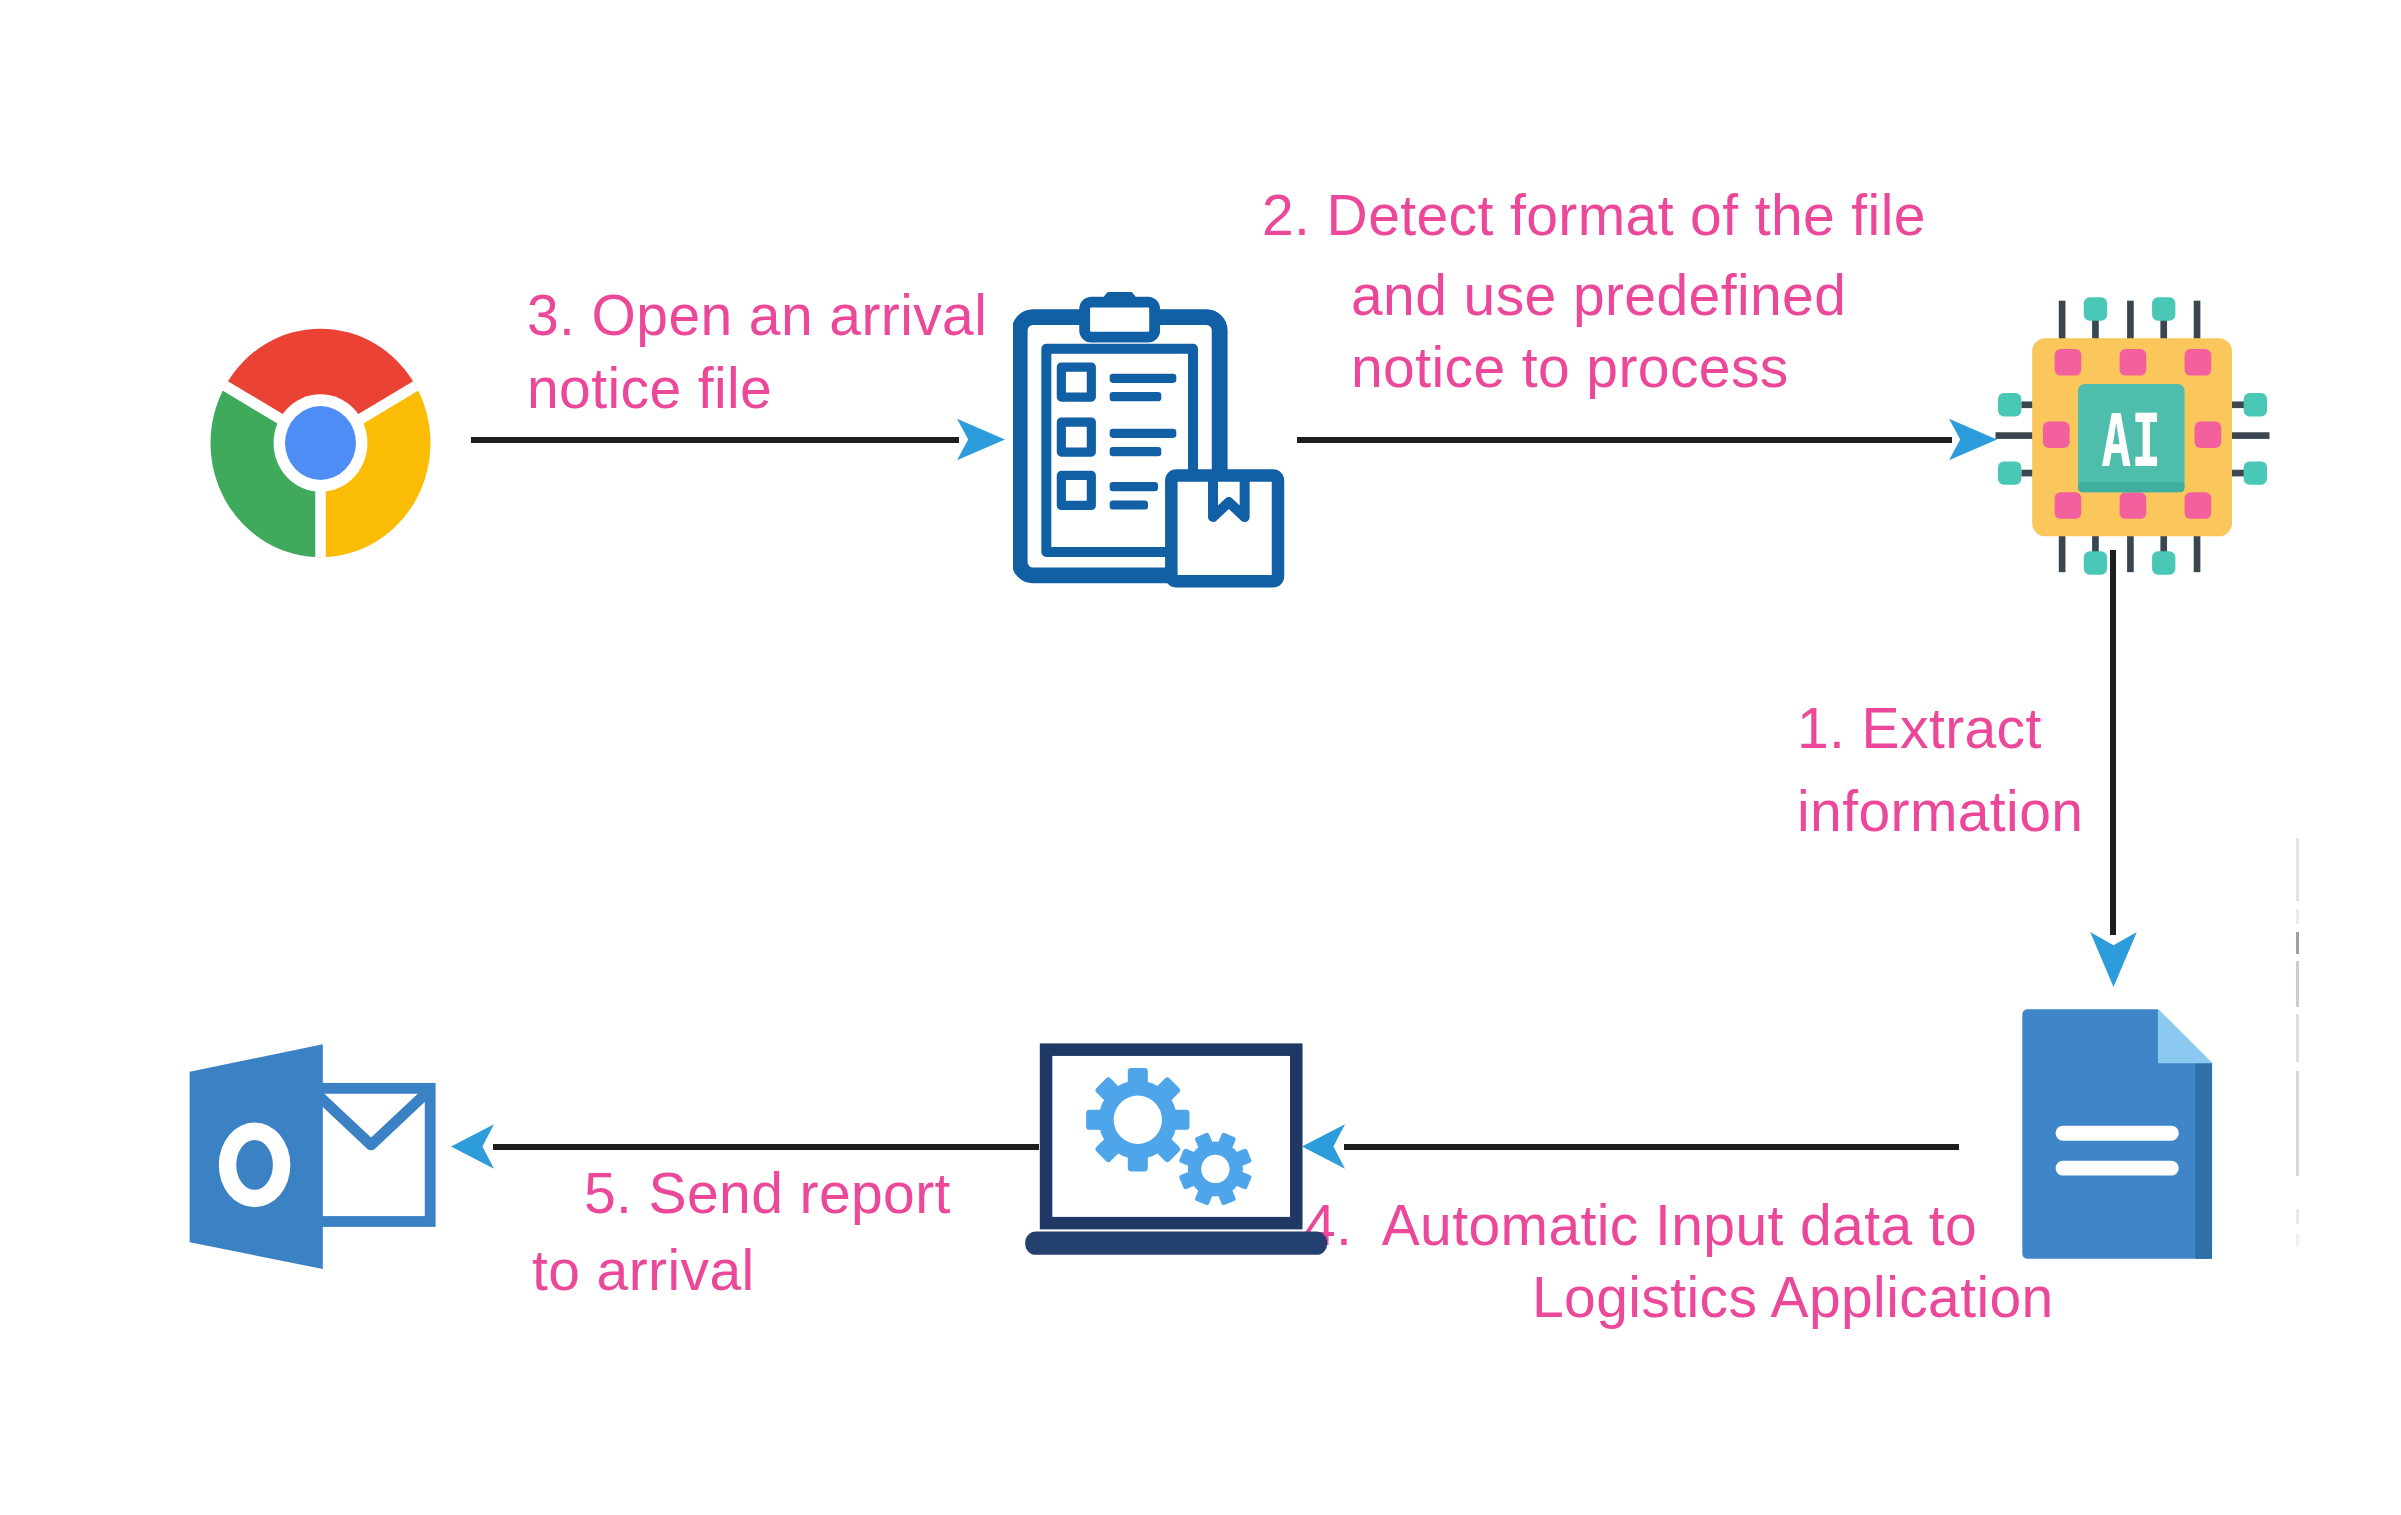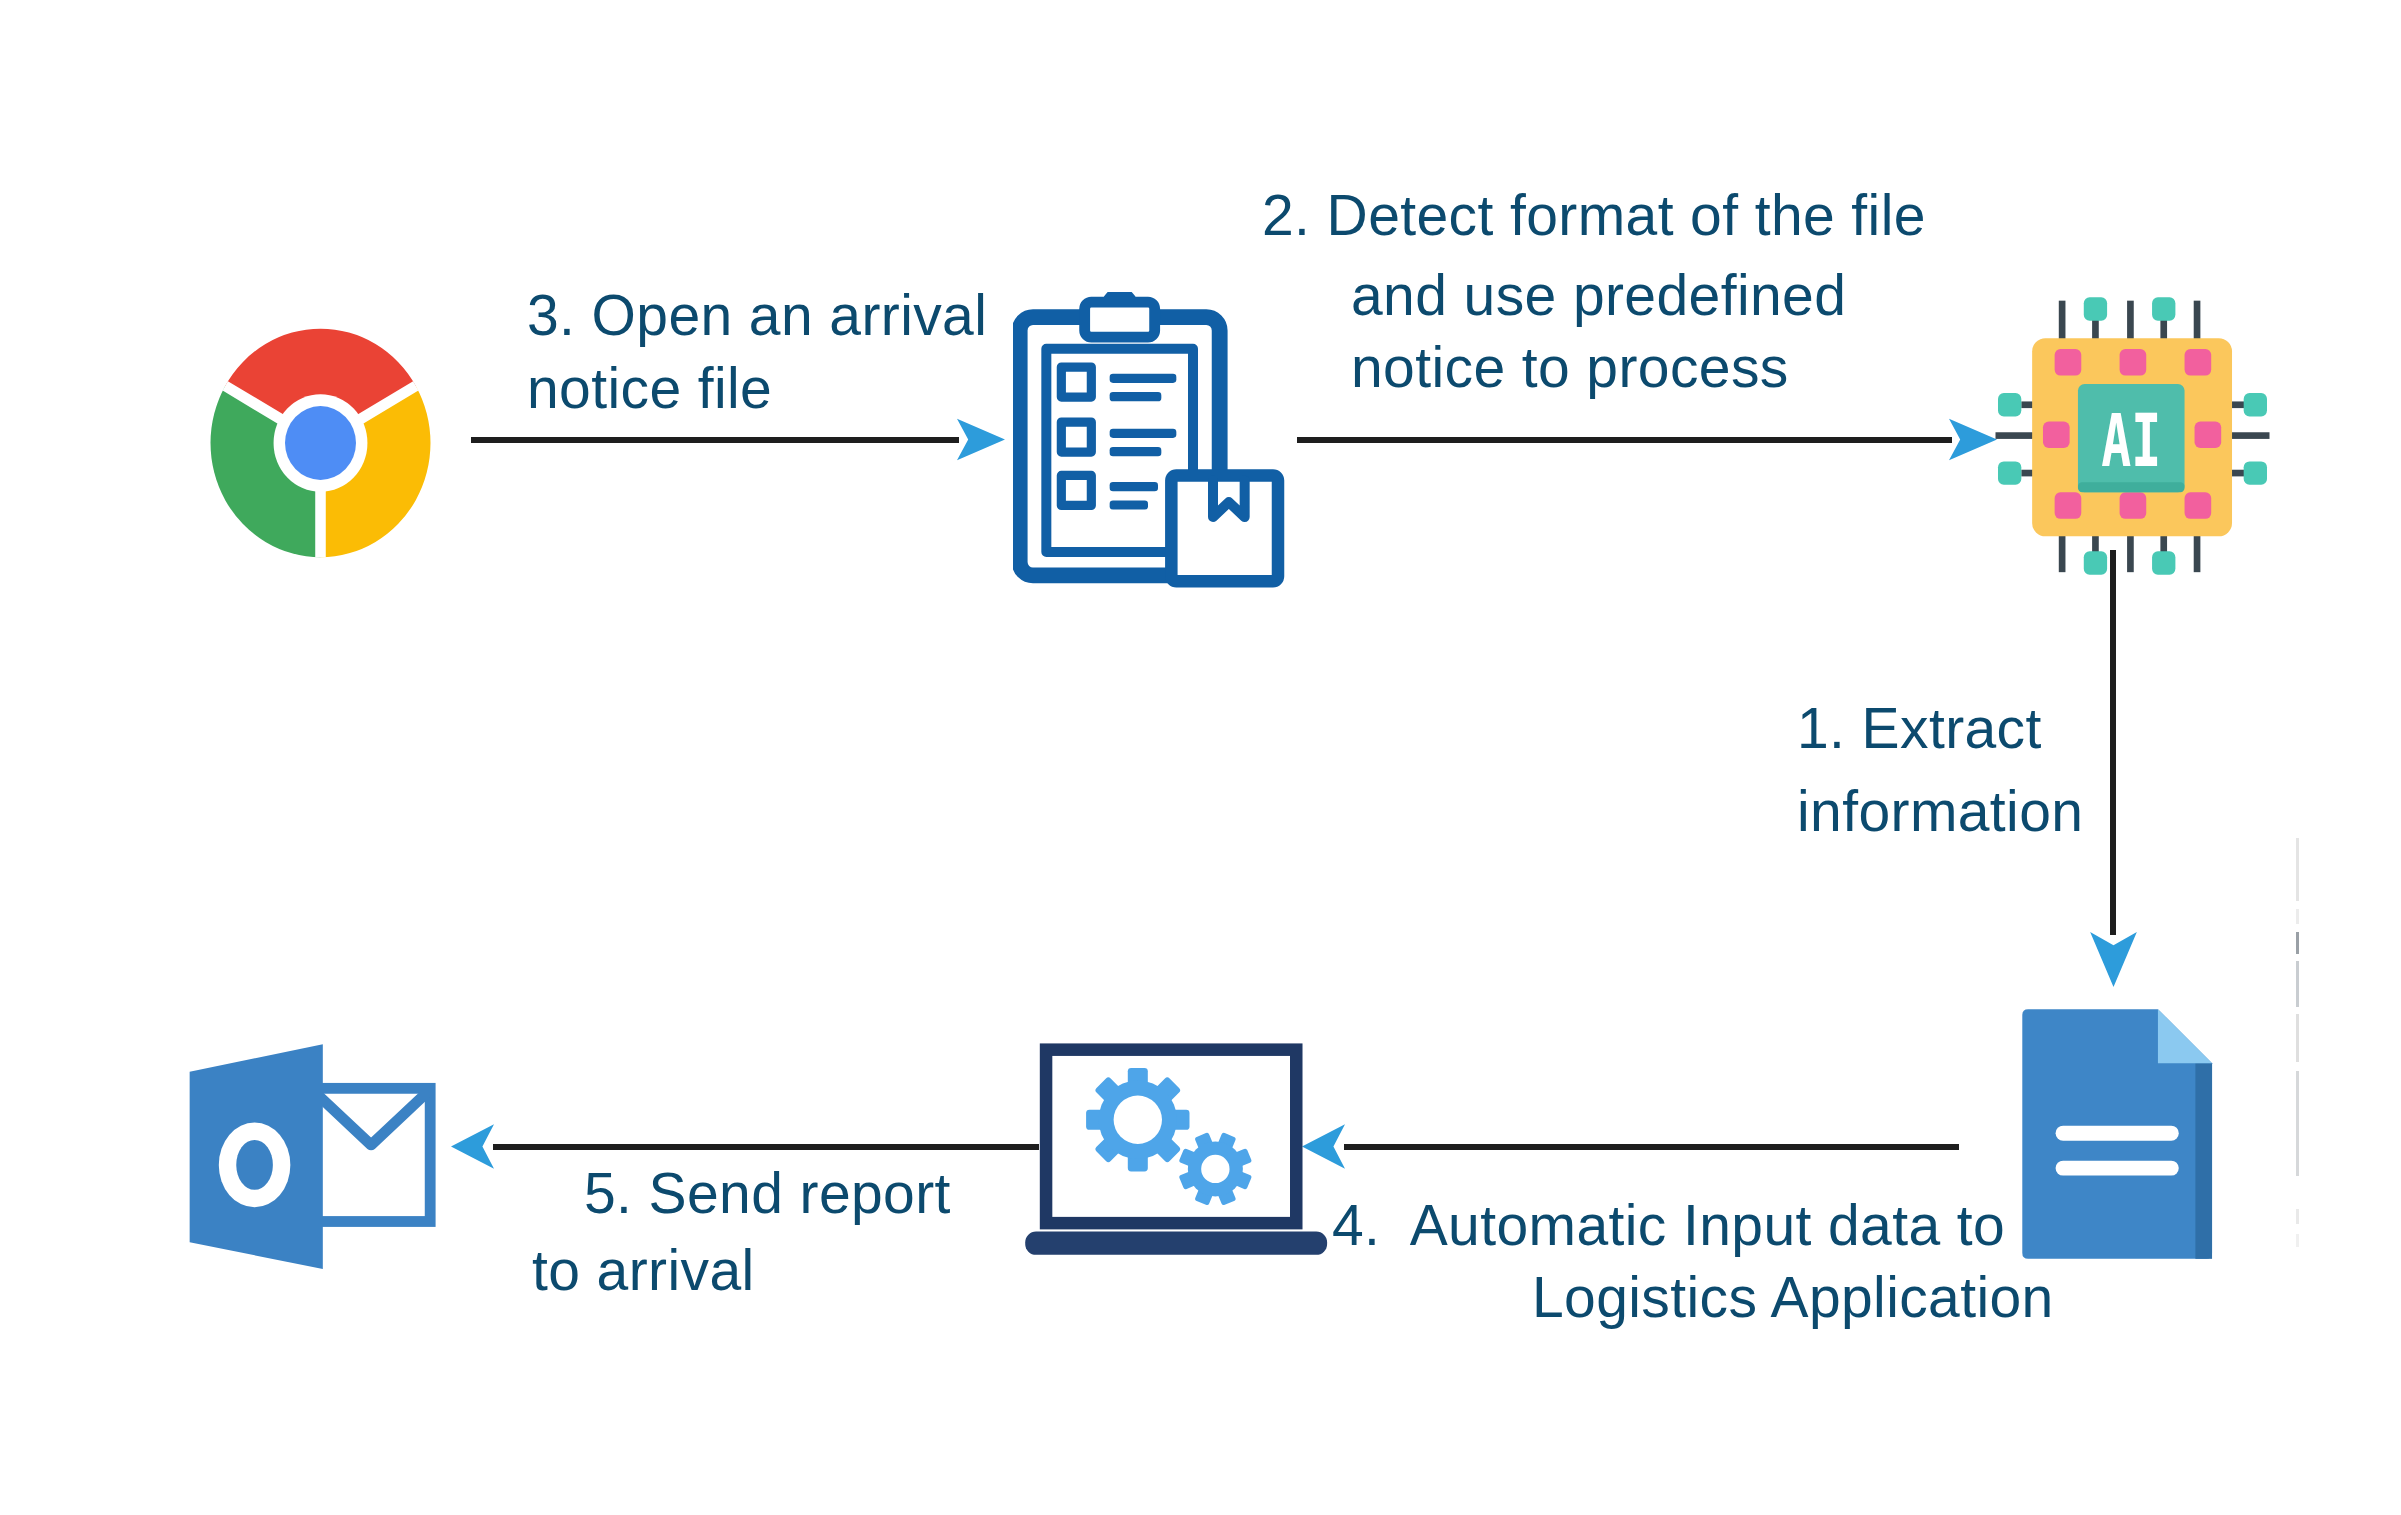--- a/index.html
+++ b/index.html
@@ -5,21 +5,21 @@
   html,body{margin:0;padding:0;}
   body{
     width:2401px;height:1516px;position:relative;overflow:hidden;
     background:#ffffff;
     font-family:"Liberation Sans", sans-serif;
   }
   .abs{position:absolute;}
   .steptext{
     position:absolute;
     font-size:57px;line-height:57px;
-    color:#0c4a6e;
+    color:#ec4899;
     white-space:pre;
     letter-spacing:0.4px;
   }
   .hline{position:absolute;height:5.8px;background:#1e1e1e;}
   .vline{position:absolute;width:5.8px;background:#1e1e1e;}
   .head{position:absolute;}
   .dash{position:absolute;width:3.3px;}
 </style>
 </head>
 <body>
@@ -134,21 +134,21 @@
 <svg class="abs" style="left:2018px;top:1005px" width="200" height="258" viewBox="0 0 240 310">
   <path d="M5,12 Q5,5 12,5 H168 L233,70 V298 Q233,305 226,305 H12 Q5,305 5,298 Z" fill="#3e86c7"></path>
   <rect x="213" y="70" width="20" height="235" fill="#2f6fa8"></rect>
   <polygon points="168,5 168,70 233,70" fill="#8bc9f0"></polygon>
   <g fill="#ffffff">
     <rect x="45" y="145" width="148" height="18" rx="9"></rect>
     <rect x="45" y="187" width="148" height="18" rx="9"></rect>
   </g>
 </svg>
 
-<span class="steptext" style="left:1332px;top:1197px">4.&nbsp; Automatic Input data to</span>
+<span class="steptext" style="left:1304px;top:1197px">4.&nbsp; Automatic Input data to</span>
 <span class="steptext" style="left:1532px;top:1269px">Logistics Application</span>
 
 <div class="hline" style="left:1344px;top:1144px;width:615px"></div>
 <svg class="head" style="left:1302px;top:1124px" width="43" height="45" viewBox="0 0 52 54">
   <polygon points="52,0 0,27 52,54 38,27" fill="#2d9cdb"></polygon>
 </svg>
 
 <svg class="abs" style="left:1021px;top:1038px" width="317" height="221" viewBox="0 0 380 265">
   <rect x="30" y="14" width="300" height="208" fill="#ffffff" stroke-width="15" stroke="#1f3864"></rect>
   <g transform="translate(140,98)" fill="#4ea5e9">

